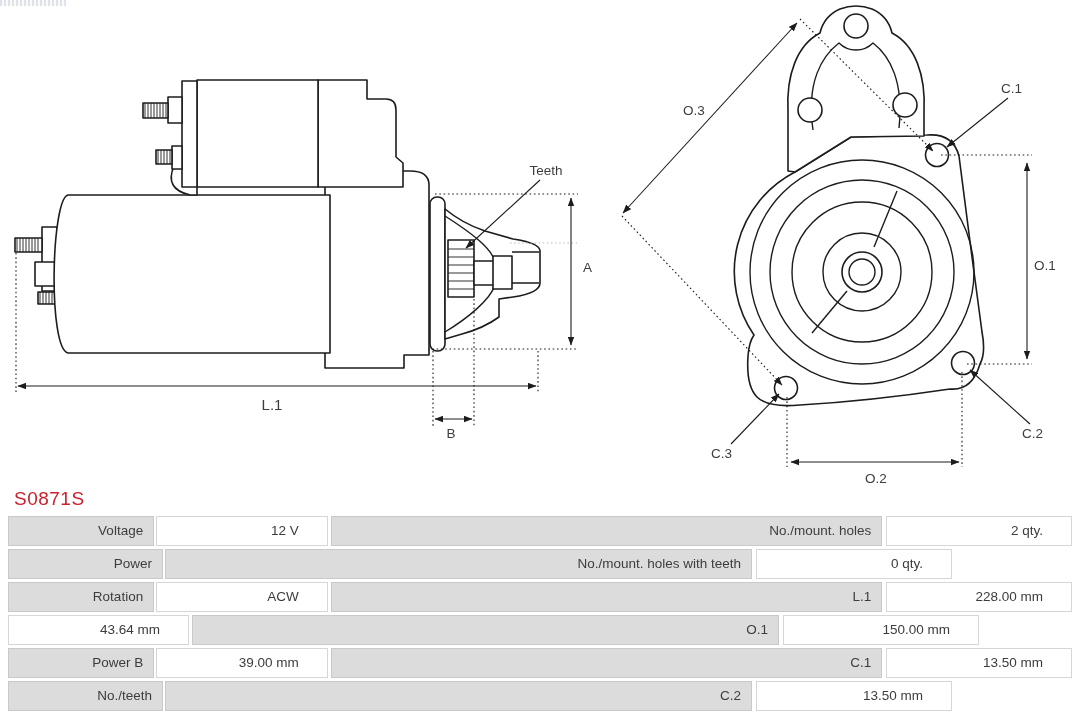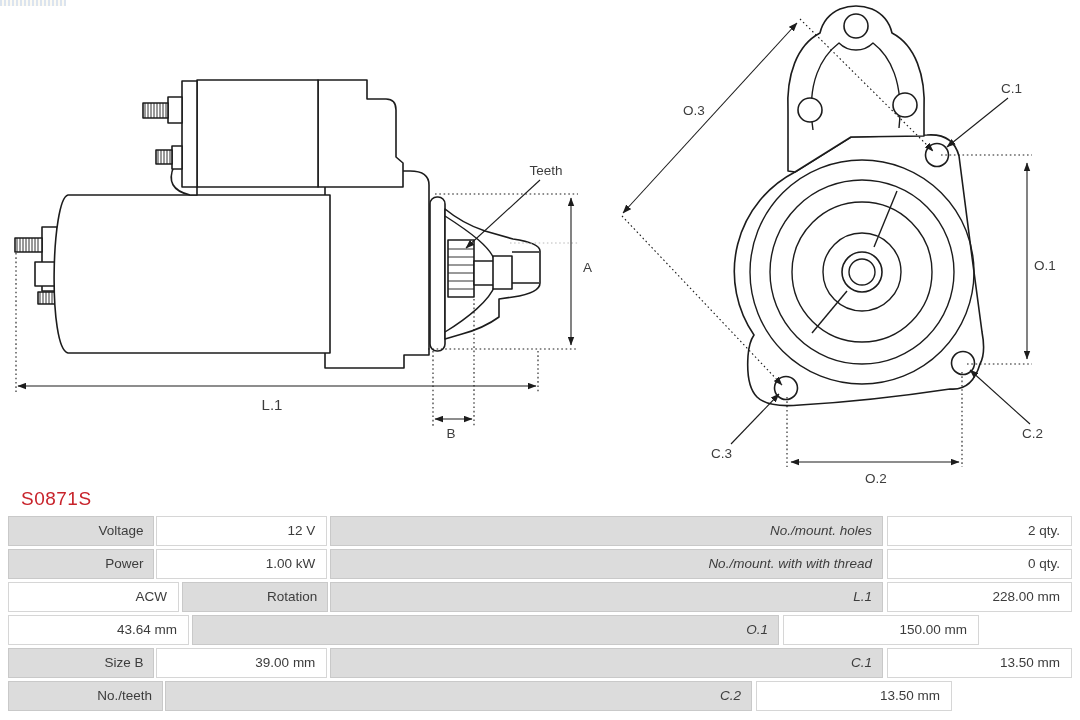--- a/index.html
+++ b/index.html
@@ -16,32 +16,32 @@
   #logo-frag{position:absolute;left:0;top:0;width:66px;height:6px;opacity:.45;
     background:repeating-linear-gradient(90deg,rgba(110,145,190,.55) 0 2px,rgba(246,240,218,.7) 2px 4px);}
   svg text{font-family:"Liberation Sans",sans-serif;}
   .draw{fill:#fff;stroke:var(--line-color);stroke-width:1.6;stroke-linejoin:round;}
   .ln{fill:none;stroke:var(--line-color);stroke-width:1.4;stroke-linejoin:round;}
   .thin{fill:none;stroke:var(--line-color);stroke-width:.9;}
   .dim{fill:none;stroke:var(--line-color);stroke-width:1.1;}
   .dot{fill:none;stroke:var(--line-color);stroke-width:1.1;stroke-dasharray:1.6 2.7;}
   .faint{fill:none;stroke:#b8b8b8;stroke-width:1;stroke-dasharray:1.5 2.6;}
   .dimtext{font-size:13.5px;fill:var(--label-color);}
-  #part-number{position:absolute;left:21px;top:488px;font-size:19px;letter-spacing:.5px;
+  #part-number{position:absolute;left:14px;top:488px;font-size:19px;letter-spacing:.5px;
     color:var(--accent-red);}
   #spec-table{position:absolute;left:8px;top:516px;width:1064px;}
   .trow{display:flex;height:30px;margin-bottom:3px;}
   .cell{box-sizing:border-box;height:30px;line-height:28px;font-size:13.5px;
         text-align:right;white-space:nowrap;overflow:hidden;}
   .lab{background:var(--cell-bg);border:1px solid var(--cell-border);color:var(--label-color);
        padding-right:10px;}
-  .val{background:#fff;border:1px solid #d6d6d6;color:var(--value-color);padding-right:11px;}
+  .val{background:#fff;border:1px solid #d6d6d6;color:var(--value-color);padding-right:28px;}
   .c1{width:155px;margin-right:2px;}
   .c2{width:181px;margin-right:3px;}
-  .c3{width:587px;margin-right:4px;font-style:italic;}
+  .c3{width:587px;margin-right:4px;}
   .c4{width:196px;}
 </style>
 </head>
 <body>
 
 <div id="stage">
 
   <div id="logo-frag"></div>
 
   <svg width="1080" height="510" viewBox="0 0 1080 510">
@@ -162,37 +162,36 @@
 
   <div id="spec-table">
     <div class="trow">
       <div class="cell lab c1">Voltage</div>
       <div class="cell val c2">12 V</div>
       <div class="cell lab c3">No./mount. holes</div>
       <div class="cell val c4">2 qty.</div>
     </div>
     <div class="trow">
       <div class="cell lab c1">Power</div>
-      <div class="cell val c2">1.00 kW</div>
-      <div class="cell lab c3">No./mount. with with thread</div>
+      <div class="cell lab c3">No./mount. holes with teeth</div>
       <div class="cell val c4">0 qty.</div>
     </div>
     <div class="trow">
+      <div class="cell lab c1">Rotation</div>
       <div class="cell val c2">ACW</div>
-      <div class="cell lab c1">Rotation</div>
       <div class="cell lab c3">L.1</div>
       <div class="cell val c4">228.00 mm</div>
     </div>
     <div class="trow">
       <div class="cell val c2">43.64 mm</div>
       <div class="cell lab c3">O.1</div>
       <div class="cell val c4">150.00 mm</div>
     </div>
     <div class="trow">
-      <div class="cell lab c1">Size B</div>
+      <div class="cell lab c1">Power B</div>
       <div class="cell val c2">39.00 mm</div>
       <div class="cell lab c3">C.1</div>
       <div class="cell val c4">13.50 mm</div>
     </div>
     <div class="trow">
       <div class="cell lab c1">No./teeth</div>
       <div class="cell lab c3">C.2</div>
       <div class="cell val c4">13.50 mm</div>
     </div>
   </div>

